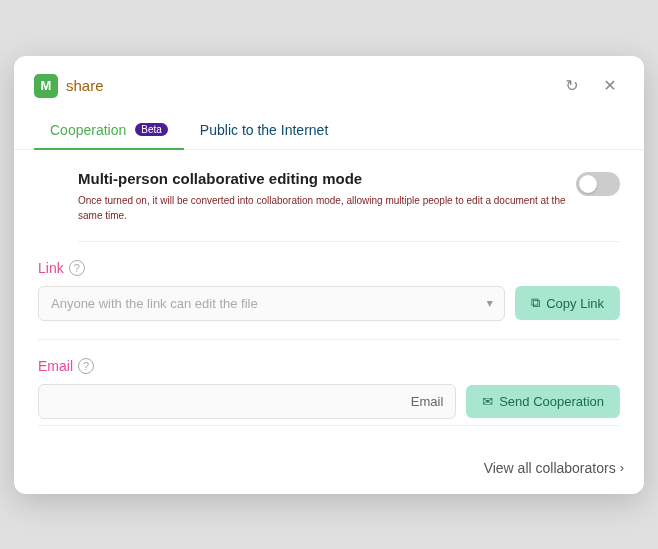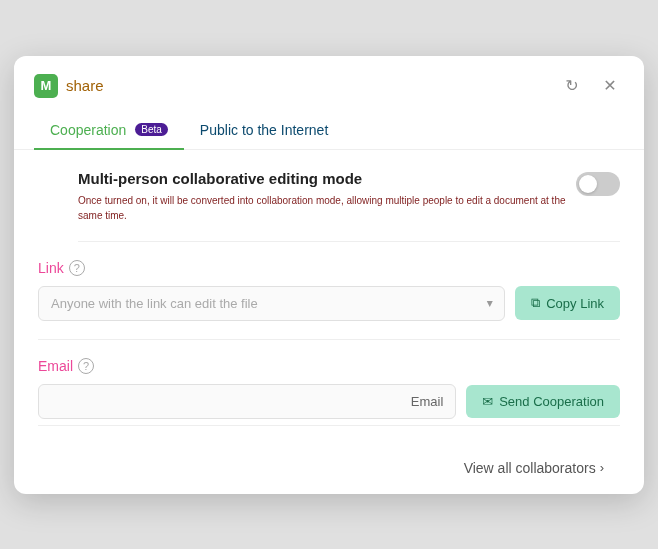--- a/index.html
+++ b/index.html
@@ -258,21 +258,21 @@
       font-size: 13px;
       color: #1a6e4a;
       cursor: pointer;
       display: flex;
       align-items: center;
       gap: 6px;
       font-weight: 500;
       white-space: nowrap;
     }
     .footer {
-      padding: 14px 40px 18px;
+      padding: 14px 20px 18px;
       display: flex;
       justify-content: flex-end;
       align-items: center;
     }
     .view-all-link {
       font-size: 14px;
       color: #555;
       cursor: pointer;
       display: flex;
       align-items: center;

